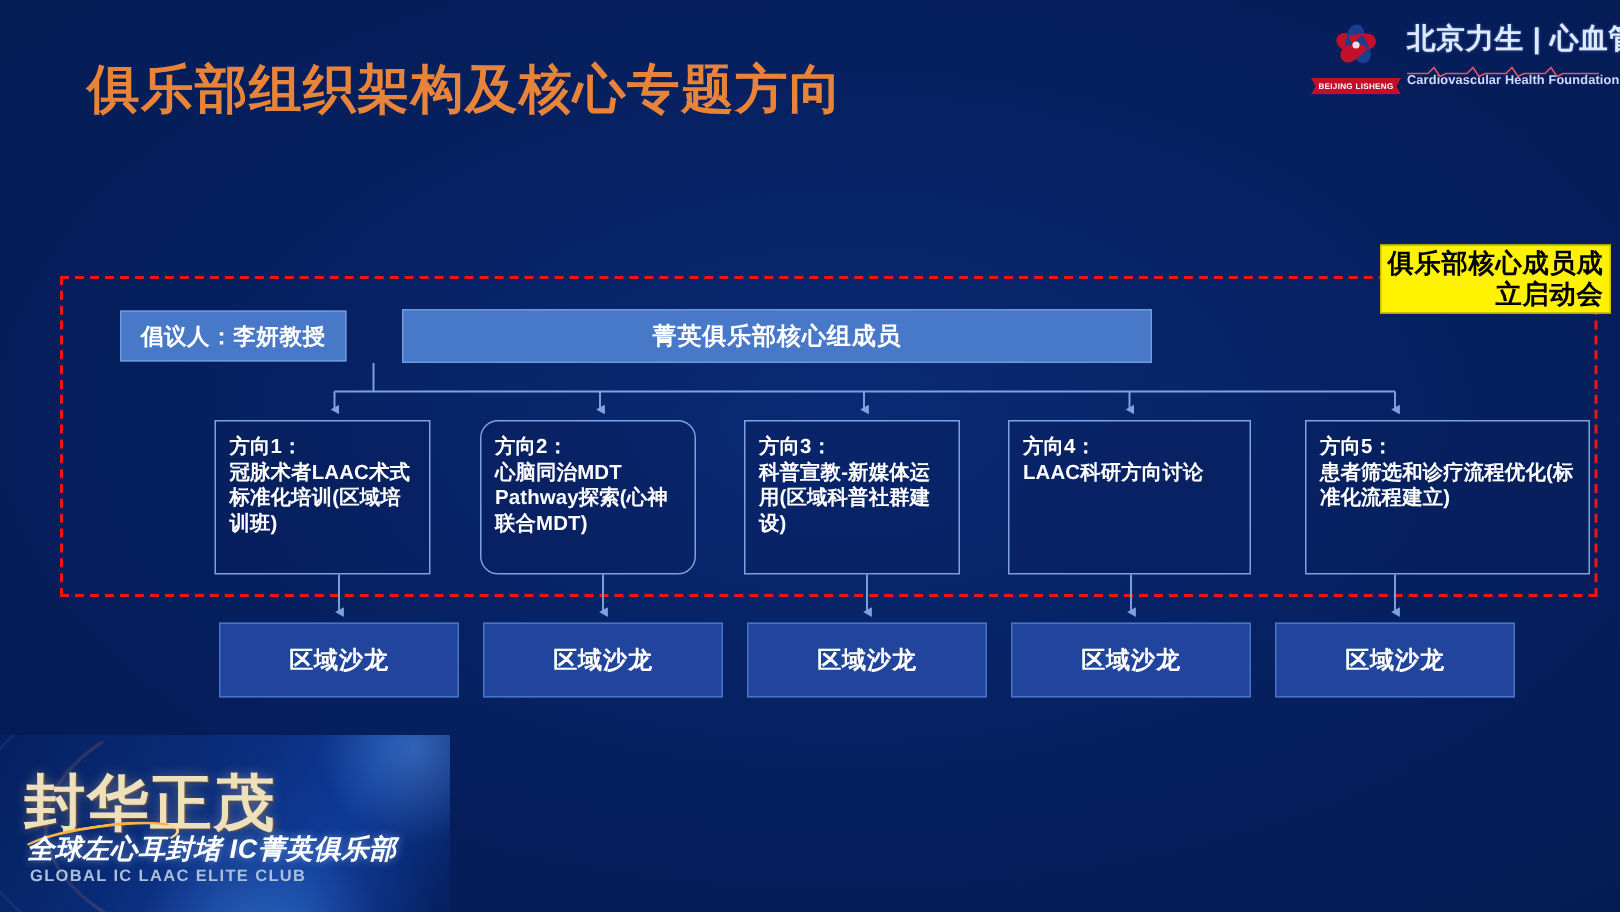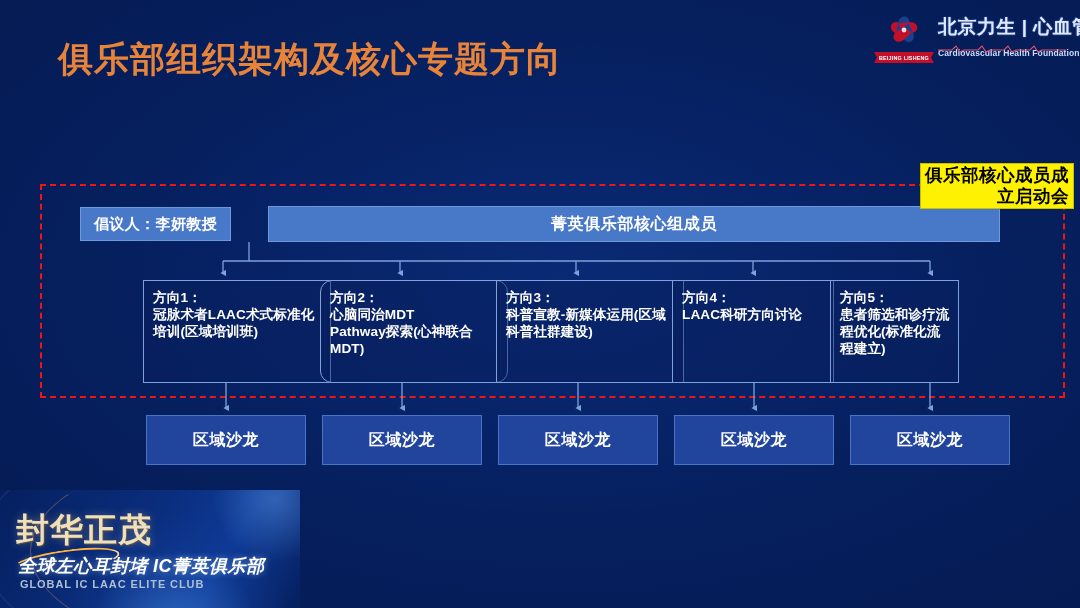--- a/index.html
+++ b/index.html
@@ -108,57 +108,57 @@
     font-size: 15px;
     font-weight: bold;
     display: flex; align-items: center; justify-content: center;
     letter-spacing: .4px;
   }
 
   
   .core-bar {
     position: absolute;
     left: 268px; top: 206px;
-    width: 732px; height: 36px;
+    width: 500px; height: 36px;
     background: #4878c8;
     border: 1px solid #6f99db;
     color: #ffffff;
     font-size: 16px;
     font-weight: bold;
     display: flex; align-items: center; justify-content: center;
     letter-spacing: .6px;
   }
 
   
   .connectors {
     position: absolute; left: 0; top: 0;
     width: 1080px; height: 608px;
     pointer-events: none;
   }
 
   
   .dir-box {
     position: absolute;
     top: 280px;
-    width: 188px; height: 103px;
+    width: 144px; height: 103px;
     background: rgba(8,32,94,.45);
     border: 1px solid #7ea2dd;
     color: #ffffff;
     padding: 8px 7px 0 9px;
     font-size: 13.6px;
     font-weight: bold;
     line-height: 1.26;
     letter-spacing: .1px;
     white-space: pre-line;
   }
   .dir-1 { left: 143px; }
   .dir-2 { left: 320px; border-radius: 12px; }
   .dir-3 { left: 496px; }
   .dir-4 { left: 672px; width: 162px; }
-  .dir-5 { left: 830px; width: 129px; }
+  .dir-5 { left: 870px; width: 190px; }
 
   
   .salon {
     position: absolute;
     top: 415px;
     width: 160px; height: 50px;
     background: #21459c;
     border: 1px solid #4a73c6;
     color: #ffffff;
     font-size: 16px;
@@ -203,21 +203,21 @@
     border-radius: 50%;
     border: 1px solid rgba(255,150,110,.35);
     border-top-color: rgba(255,190,140,.05);
     border-right-color: rgba(255,255,255,.45);
     filter: blur(.6px);
   }
   .brand-cn {
     position: absolute;
     left: 16px; top: 18px;
     font-family: "Liberation Serif", "DejaVu Serif", serif;
-    font-size: 33px;
+    font-size: 41px;
     font-weight: bold;
     letter-spacing: 1px;
     color: #efe0bd;
     text-shadow: 1px 1px 0 rgba(120,90,40,.7), 0 0 8px rgba(255,220,160,.35);
     white-space: nowrap;
   }
   .brand-line {
     position: absolute;
     left: 18px; top: 64px;
     font-size: 18px;

